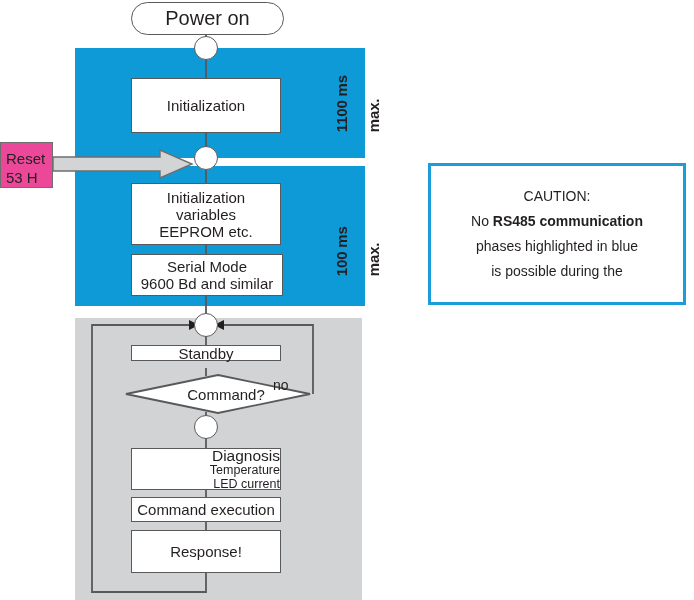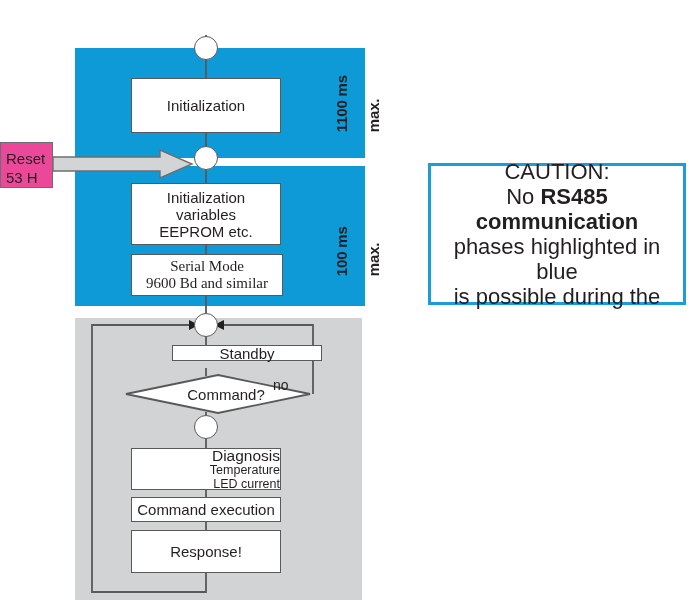--- a/index.html
+++ b/index.html
@@ -70,22 +70,22 @@
     line-height: 13.5px;
   }
   .node.terminator {
     border-radius: 22px;
     border-width: 1.6px;
     font-size: 20px;
   }
   #node-poweron        { left: 131px; top: 2px;   width: 153px; height: 33px; }
   #node-initialization { left: 131px; top: 78px;  width: 150px; height: 55px; }
   #node-initvars       { left: 131px; top: 183px; width: 150px; height: 62px; }
-  #node-serialmode     { left: 131px; top: 254px; width: 152px; height: 42px; font-family: Liberation Serif, serif; }
-  #node-standby        { left: 131px; top: 345px; width: 150px; height: 16px; margin-left: 41px; }
+  #node-serialmode     { left: 131px; top: 254px; width: 152px; height: 42px; }
+  #node-standby        { left: 131px; top: 345px; width: 150px; height: 16px; }
   #node-diagnosis      { left: 131px; top: 448px; width: 150px; height: 42px; align-items: flex-end; }
   #node-cmdexec        { left: 131px; top: 497px; width: 150px; height: 25px; }
   #node-response       { left: 131px; top: 530px; width: 150px; height: 43px; }
 
   #node-diagnosis .title { font-size: 15.5px; line-height: 17px; }
 
   
   #node-decision {
     position: absolute;
     left: 125px; top: 374px;
@@ -149,21 +149,21 @@
     left: 428px; top: 163px;
     width: 258px; height: 142px;
     box-sizing: border-box;
     background: #ffffff;
     border: 3px solid #1b9dd9;
     display: flex;
     flex-direction: column;
     align-items: center;
     justify-content: center;
     text-align: center;
-    font-size: 22px;
+    font-size: 14px;
     line-height: 25px;
     color: #231f20;
     z-index: 9;
   }
   #caution-box .bold { font-weight: bold; }
   #caution-box .line { display: block; }
 </style>
 </head>
 <body>
 
@@ -211,20 +211,23 @@
     <polyline points="206,573 206,592 92,592 92,325 189,325" fill="none" stroke="#58595b" stroke-width="1.8"></polyline>
 
     <polygon points="189,320 199,325 189,330" fill="#231f20"></polygon>
 
     <polyline points="313,394 313,325 224,325" fill="none" stroke="#58595b" stroke-width="1.8"></polyline>
     <polygon points="224,320 214,325 224,330" fill="#231f20"></polygon>
 
     <polygon points="53,157 160,157 160,150 192,164 160,178 160,171 53,171" fill="#d3d4d6" stroke="#6d6e70" stroke-width="1.4" stroke-linejoin="miter"></polygon>
   </svg>
 
+  <div class="node terminator" id="node-poweron">
+    <span>Power on</span>
+  </div>
 
   <div class="node" id="node-initialization">
     <span>Initialization</span>
   </div>
 
   <div class="node" id="node-initvars">
     <span>Initialization</span>
     <span>variables</span>
     <span>EEPROM etc.</span>
   </div>

